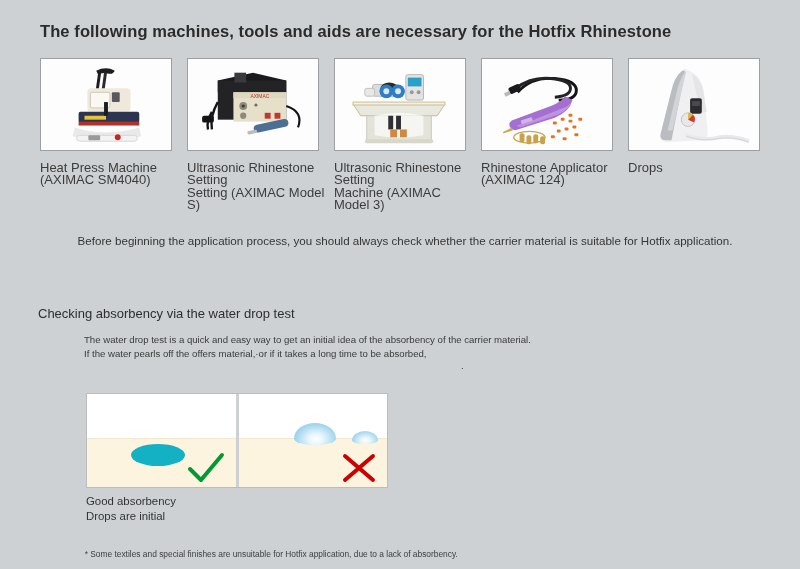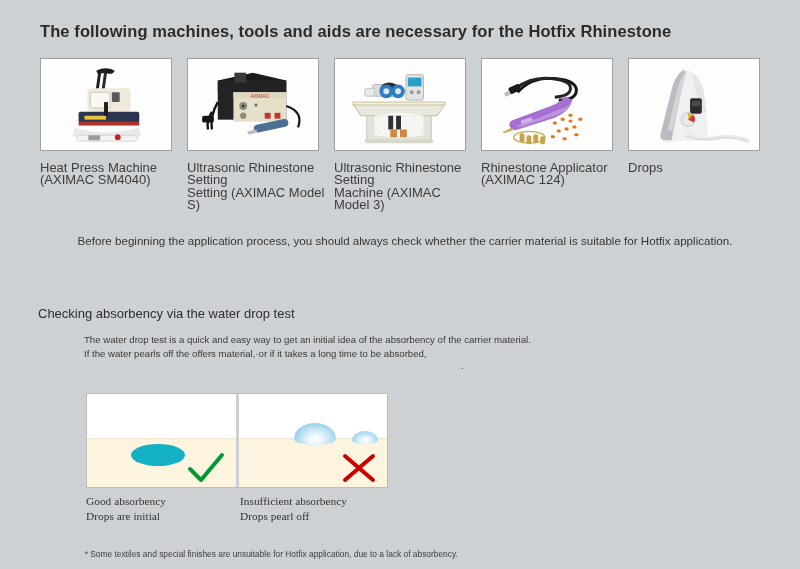--- a/index.html
+++ b/index.html
@@ -77,21 +77,21 @@
   .drop-pearl-b{
     position:absolute;left:113px;top:37px;width:26px;height:13px;
     border-radius:50% 50% 46% 46%/72% 72% 28% 28%;
     background:radial-gradient(ellipse at 52% 74%, #ffffff 0%, #e7f5fb 24%, #a9d9ef 64%, #79c0df 100%);
   }
   .mark{position:absolute;}
   .check{left:100px;top:58px;}
   .cross{left:102px;top:58px;}
 
   
-  .dcap{position:absolute;font-size:11.4px;line-height:14.5px;color:#333;font-family:Liberation Serif, serif;}
+  .dcap{position:absolute;font-size:11.4px;line-height:14.5px;color:#333;}
   .dcap.l{left:86px;top:486px;}
   .dcap.r{left:240px;top:486px;}
 
   
   .notes{
     position:absolute;left:80px;top:516px;width:700px;
     font-size:8.4px;line-height:12px;color:#3d3d3d;white-space:pre;
   }
 </style>
 </head>
@@ -274,23 +274,19 @@
       <svg class="mark cross" width="36" height="32" viewBox="0 0 36 32">
         <path d="M4 4 L32 28 M32 4 L4 28" stroke="#cc0000" stroke-width="4" fill="none" stroke-linecap="round"></path>
       </svg>
     </div>
   </div>
 
   <div class="dcap l">
     <div>Good absorbency</div>
     <div>Drops are initial</div>
   </div>
-  <div class="dcap r">
-    <div>Insufficient absorbency</div>
-    <div>Drops pearl off</div>
-  </div>
 
   <div class="notes">
     <div>  * Some textiles and special finishes are unsuitable for Hotfix application, due to a lack of absorbency.</div>
     
   </div>
 
 </div>
 
 </body></html>

